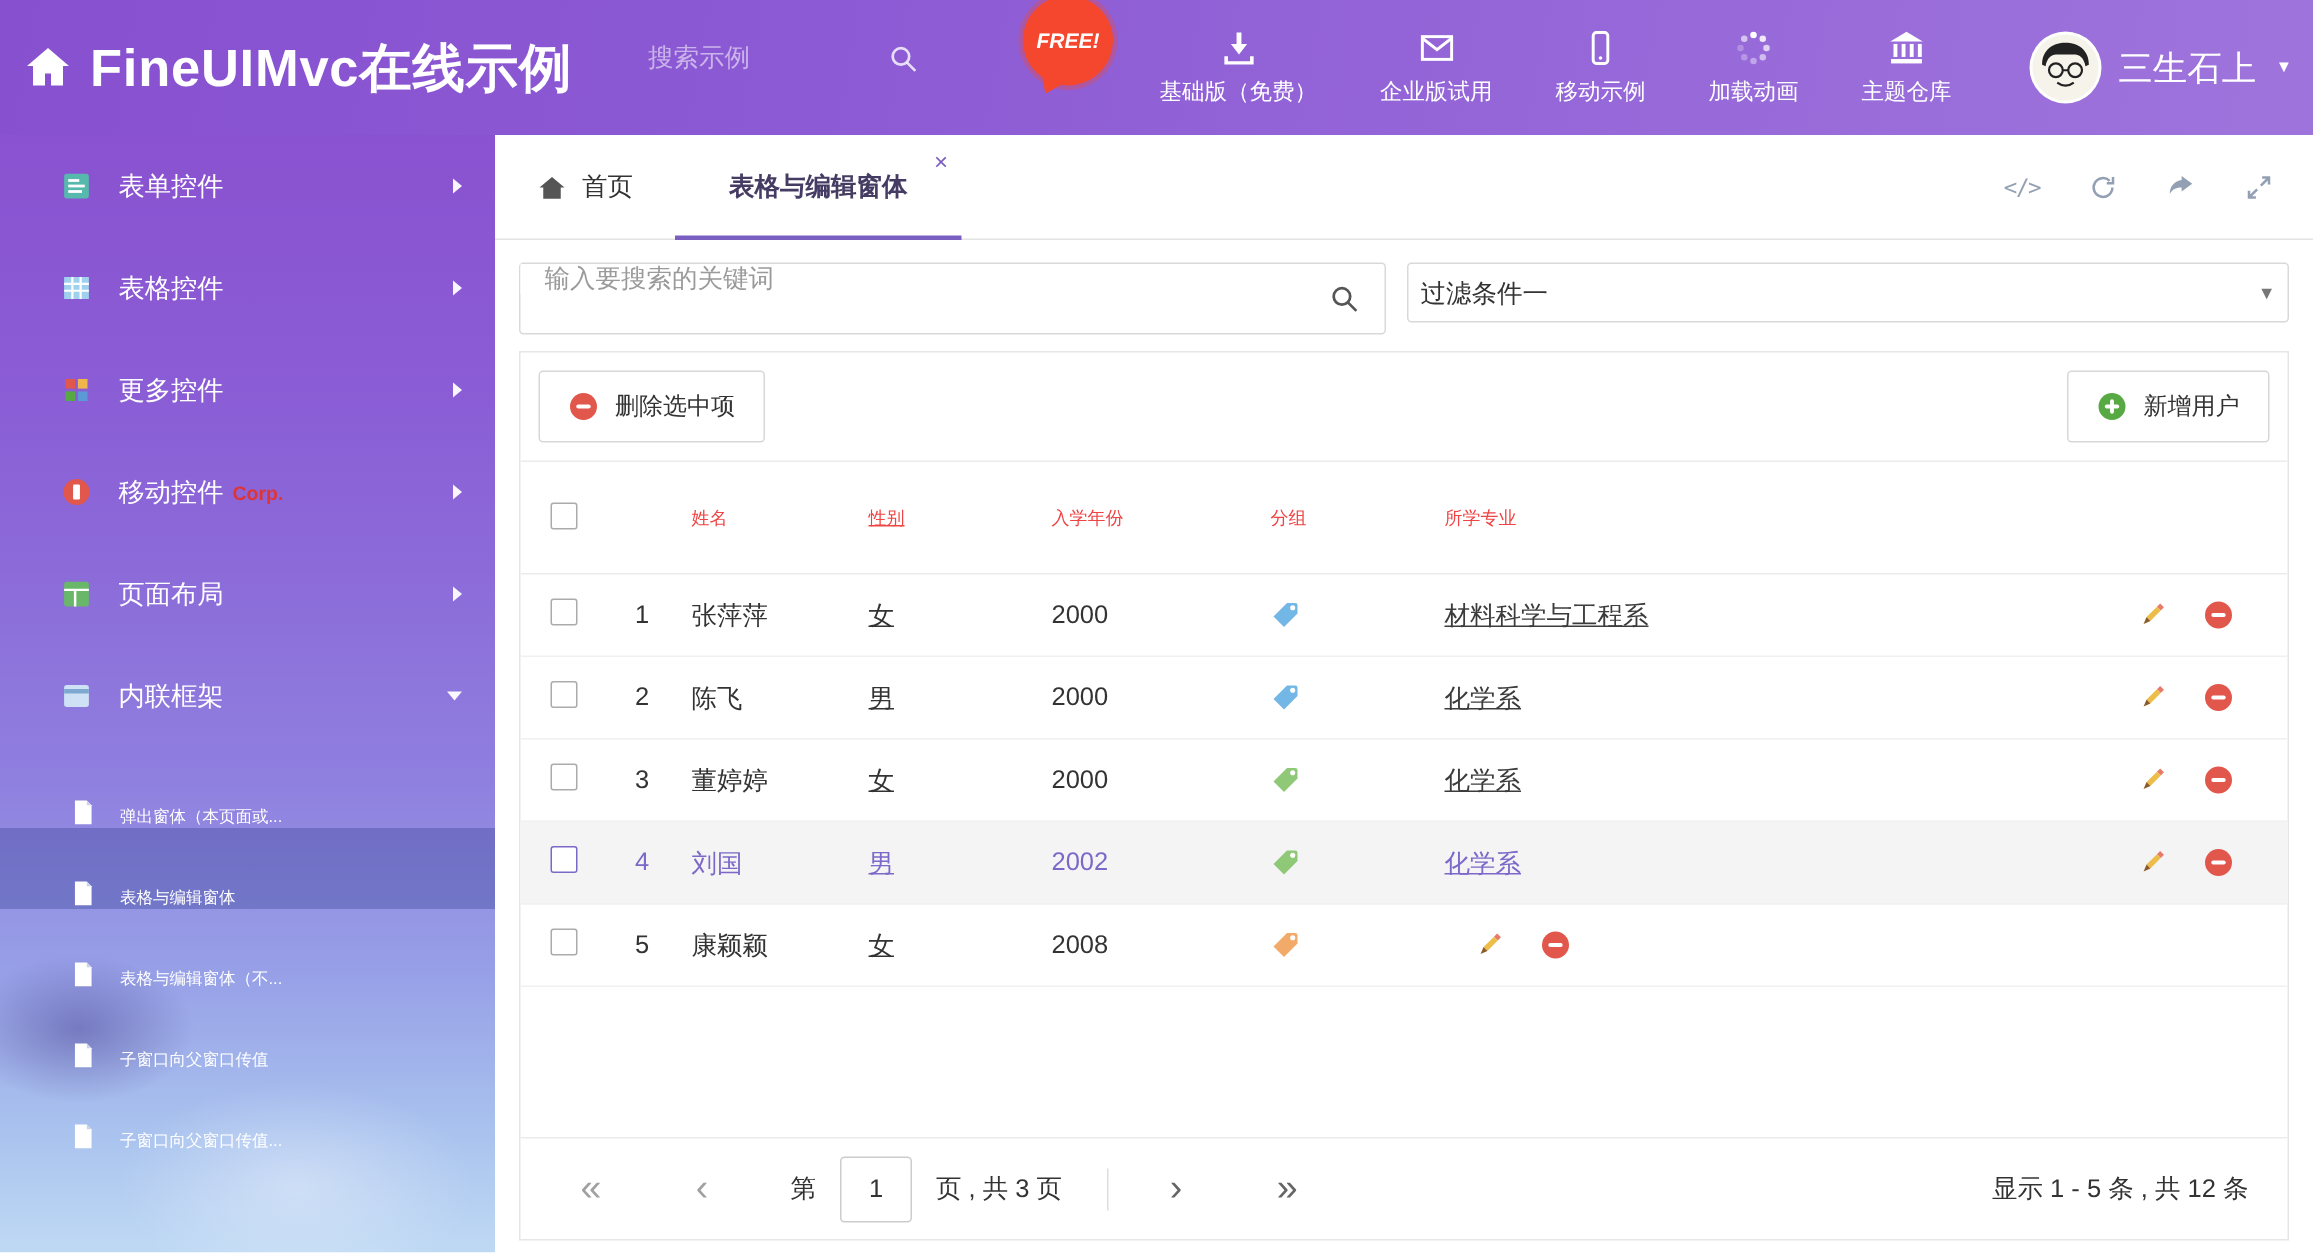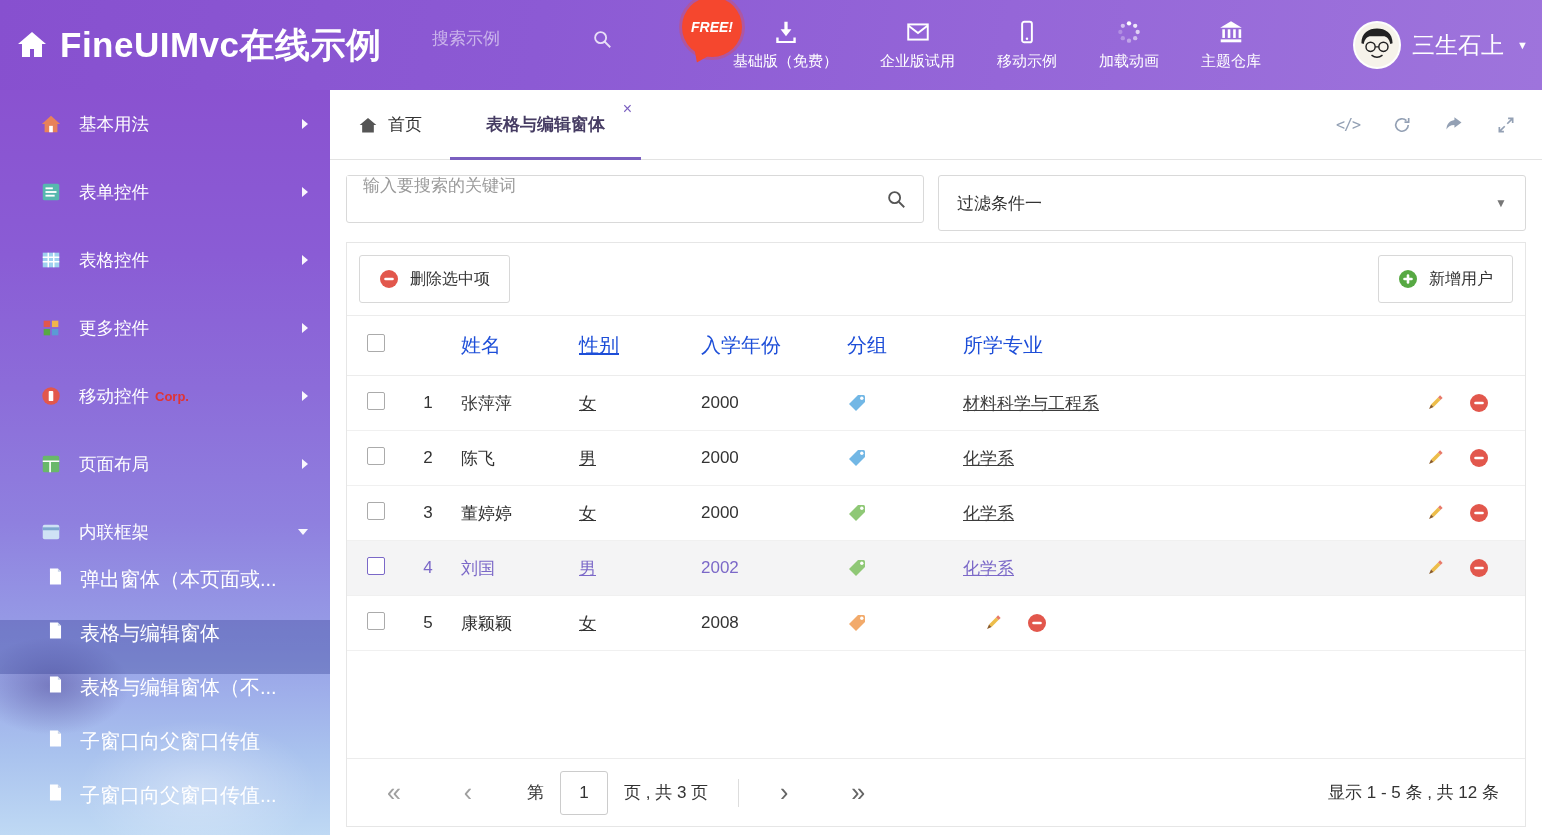--- a/index.html
+++ b/index.html
@@ -19,21 +19,21 @@
   .hsearch .mag { color:rgba(255,255,255,0.8); }
 
   .free-badge { position:absolute; left:682px; top:-3px; width:60px; height:60px; border-radius:50%;
     background:#f5472e; display:flex; align-items:center; justify-content:center;
     font-weight:bold; font-style:italic; font-size:14px; color:#fff;
     box-shadow:0 0 0 3px rgba(245,71,46,0.30); z-index:5; }
   .free-badge::after { content:""; position:absolute; left:10px; bottom:-6px; width:0; height:0;
     border-left:7px solid transparent; border-right:7px solid transparent; border-top:10px solid #f5472e;
     transform:rotate(25deg); }
 
-  .hnav { position:absolute; left:712px; top:0; height:90px; display:flex; align-items:center; }
+  .hnav { position:absolute; left:752px; top:0; height:90px; display:flex; align-items:center; }
   .hnav-item { display:flex; flex-direction:column; align-items:center; gap:7px; padding:0 21px; cursor:pointer; }
   .hnav-item .hlabel { font-size:15px; white-space:nowrap; }
 
   .huser { position:absolute; right:14px; top:0; height:90px; display:flex; align-items:center; gap:11px; cursor:pointer; }
   .avatar { width:48px; height:48px; border-radius:50%; overflow:hidden; background:#f6f3ea; border:2px solid rgba(255,255,255,0.9); }
   .huser .uname { font-size:23px; }
   .huser .ucaret { font-size:11px; margin-left:2px; }
 
   
   .sidebar { position:absolute; top:90px; left:0; width:330px; height:745px; color:#fff; overflow:hidden;
@@ -41,21 +41,21 @@
       radial-gradient(110px 70px at 16% 80%, rgba(70,60,140,0.45), rgba(70,60,140,0) 70%),
       radial-gradient(170px 100px at 60% 94%, rgba(255,255,255,0.35), rgba(255,255,255,0) 70%),
       linear-gradient(180deg,#8a52d0 0%,#8a5cd5 22%,#8c6cd9 40%,#8f80df 58%,#97a0e7 75%,#a9c2ee 89%,#bfd9f4 100%); }
   .menu-item { height:68px; display:flex; align-items:center; padding:0 22px 0 40px; font-size:17.5px; cursor:pointer; }
   .mi-icon { width:22px; height:22px; margin-right:17px; flex:none; }
   .corp-badge { color:#e03434; font-size:13px; margin-left:6px; font-weight:bold; }
   .tri-right { margin-left:auto; width:0; height:0; border-top:5px solid transparent; border-bottom:5px solid transparent;
     border-left:6px solid rgba(255,255,255,0.95); }
   .tri-down { margin-left:auto; width:0; height:0; border-left:5px solid transparent; border-right:5px solid transparent;
     border-top:6px solid rgba(255,255,255,0.95); }
-  .sub-item { height:54px; display:flex; align-items:flex-start; padding:0 16px 0 46px; font-size:20px; cursor:pointer; white-space:nowrap; }
+  .sub-item { height:54px; display:flex; align-items:flex-end; padding:0 16px 0 46px; font-size:11px; cursor:pointer; white-space:nowrap; }
   .sub-item .fi { width:19px; height:21px; margin-right:15px; flex:none; }
   .sub-item.active { background:rgba(45,55,140,0.32); }
 
   
   .main { position:absolute; left:330px; top:90px; width:1212px; height:745px; background:#fff;
     display:flex; flex-direction:column; }
 
   .tabbar { height:70px; border-bottom:1px solid #e3e3e3; display:flex; flex:none; }
   .tab-home { height:100%; display:flex; align-items:center; gap:10px; padding:0 28px; font-size:17px; color:#333; cursor:pointer; }
   .tab-active { height:100%; display:flex; align-items:center; padding:0 36px; font-size:17px; font-weight:bold;
@@ -64,31 +64,31 @@
   .tab-close { position:absolute; top:11px; right:9px; font-size:16px; font-weight:normal; color:#7a5fc0; cursor:pointer; line-height:1; }
   .tab-icons { margin-left:auto; align-self:center; display:flex; align-items:center; gap:32px; padding-right:26px; color:#93a0b4; }
   .tab-icons > span { cursor:pointer; }
   .code-icon { font-family:"DejaVu Sans Mono",monospace; font-size:15px; letter-spacing:-1px; }
 
   .filter-row { display:flex; gap:14px; padding:15px 16px 11px 16px; flex:none; }
   .search-box { width:578px; height:48px; border:1px solid #d9d9d9; border-radius:3px; display:flex; align-items:flex-start; background:#fff; }
   .search-box input { flex:1; border:none; outline:none; padding:0 16px; font-size:17px; color:#333; font-family:inherit; }
   .search-box input::placeholder { color:#9a9a9a; }
   .search-btn { width:54px; height:100%; display:flex; align-items:center; justify-content:center; color:#555; cursor:pointer; background:transparent; border:none; }
-  .filter-dropdown { flex:1; height:56px; border:1px solid #d9d9d9; border-radius:3px; display:flex; align-items:center;
-    padding:0 18px; font-size:17px; color:#333; cursor:pointer; background:#fff; }
+  .filter-dropdown { flex:1; height:40px; border:1px solid #d9d9d9; border-radius:3px; display:flex; align-items:center;
+    padding:0 8px; font-size:17px; color:#333; cursor:pointer; background:#fff; }
   .dd-caret { margin-left:auto; color:#777; font-size:12px; }
 
   .panel { flex:1; margin:0 16px 8px 16px; border:1px solid #e6e6e6; display:flex; flex-direction:column; min-height:0; }
   .panel-toolbar { display:flex; justify-content:space-between; padding:12px; flex:none;gap:22px; }
   .tool-btn { height:48px; border:1px solid #d8d8d8; border-radius:3px; background:#fff; font-size:16px; color:#333;
     display:flex; align-items:center; gap:11px; padding:0 19px; cursor:pointer; font-family:inherit; }
 
-  .grid-header { display:flex; align-items:center; height:61px; border-top:1px solid #ececec; border-bottom:1px solid #ececec;
-    font-size:20px; color:#1d4ed8; flex:none; }
+  .grid-header { display:flex; align-items:center; height:76px; border-top:1px solid #ececec; border-bottom:1px solid #ececec;
+    font-size:12px; color:#ef4444; flex:none; }
   .grid-row { display:flex; align-items:center; height:55px; border-bottom:1px solid #f0f0f0; font-size:17px; color:#333; flex:none; }
   .grid-row.selected { background:#f4f4f5; color:#7b68c8; }
   .grid-row.selected .major-link { color:#7b68c8; }
   .grid-row.selected .checkbox { border-color:#7b68c8; }
   .col { padding:0 8px; }
   .col-check { width:56px; padding-left:20px; }
   .col-index { width:50px; text-align:center; }
   .col-name { width:118px; }
   .col-gender { width:122px;text-decoration:underline; }
   .col-year { width:146px; }
@@ -221,30 +221,20 @@
     </span>
     <span class="uname">三生石上</span>
     <span class="ucaret">▼</span>
   </div>
 </div>
 
 <div class="sidebar">
   <div class="menu-item">
     <span class="mi-icon">
       <svg width="22" height="22" viewBox="0 0 24 24">
-          <path d="M12 3l10 9h-3v9H5v-9H2z" fill="#e8825a"></path>
-          <rect x="10" y="14" width="4" height="7" fill="#fff"></rect>
-        </svg>
-    </span>
-    <span class="mi-label">基本用法</span>
-    <span class="tri-right"></span>
-  </div>
-  <div class="menu-item">
-    <span class="mi-icon">
-      <svg width="22" height="22" viewBox="0 0 24 24">
           <rect x="3" y="3" width="18" height="18" rx="2" fill="#57b8ae"></rect>
           <rect x="6" y="7" width="8" height="2" fill="#fff"></rect>
           <rect x="6" y="11" width="12" height="2" fill="#fff"></rect>
           <rect x="6" y="15" width="10" height="2" fill="#fff"></rect>
         </svg>
     </span>
     <span class="mi-label">表单控件</span>
     <span class="tri-right"></span>
   </div>
   <div class="menu-item">

